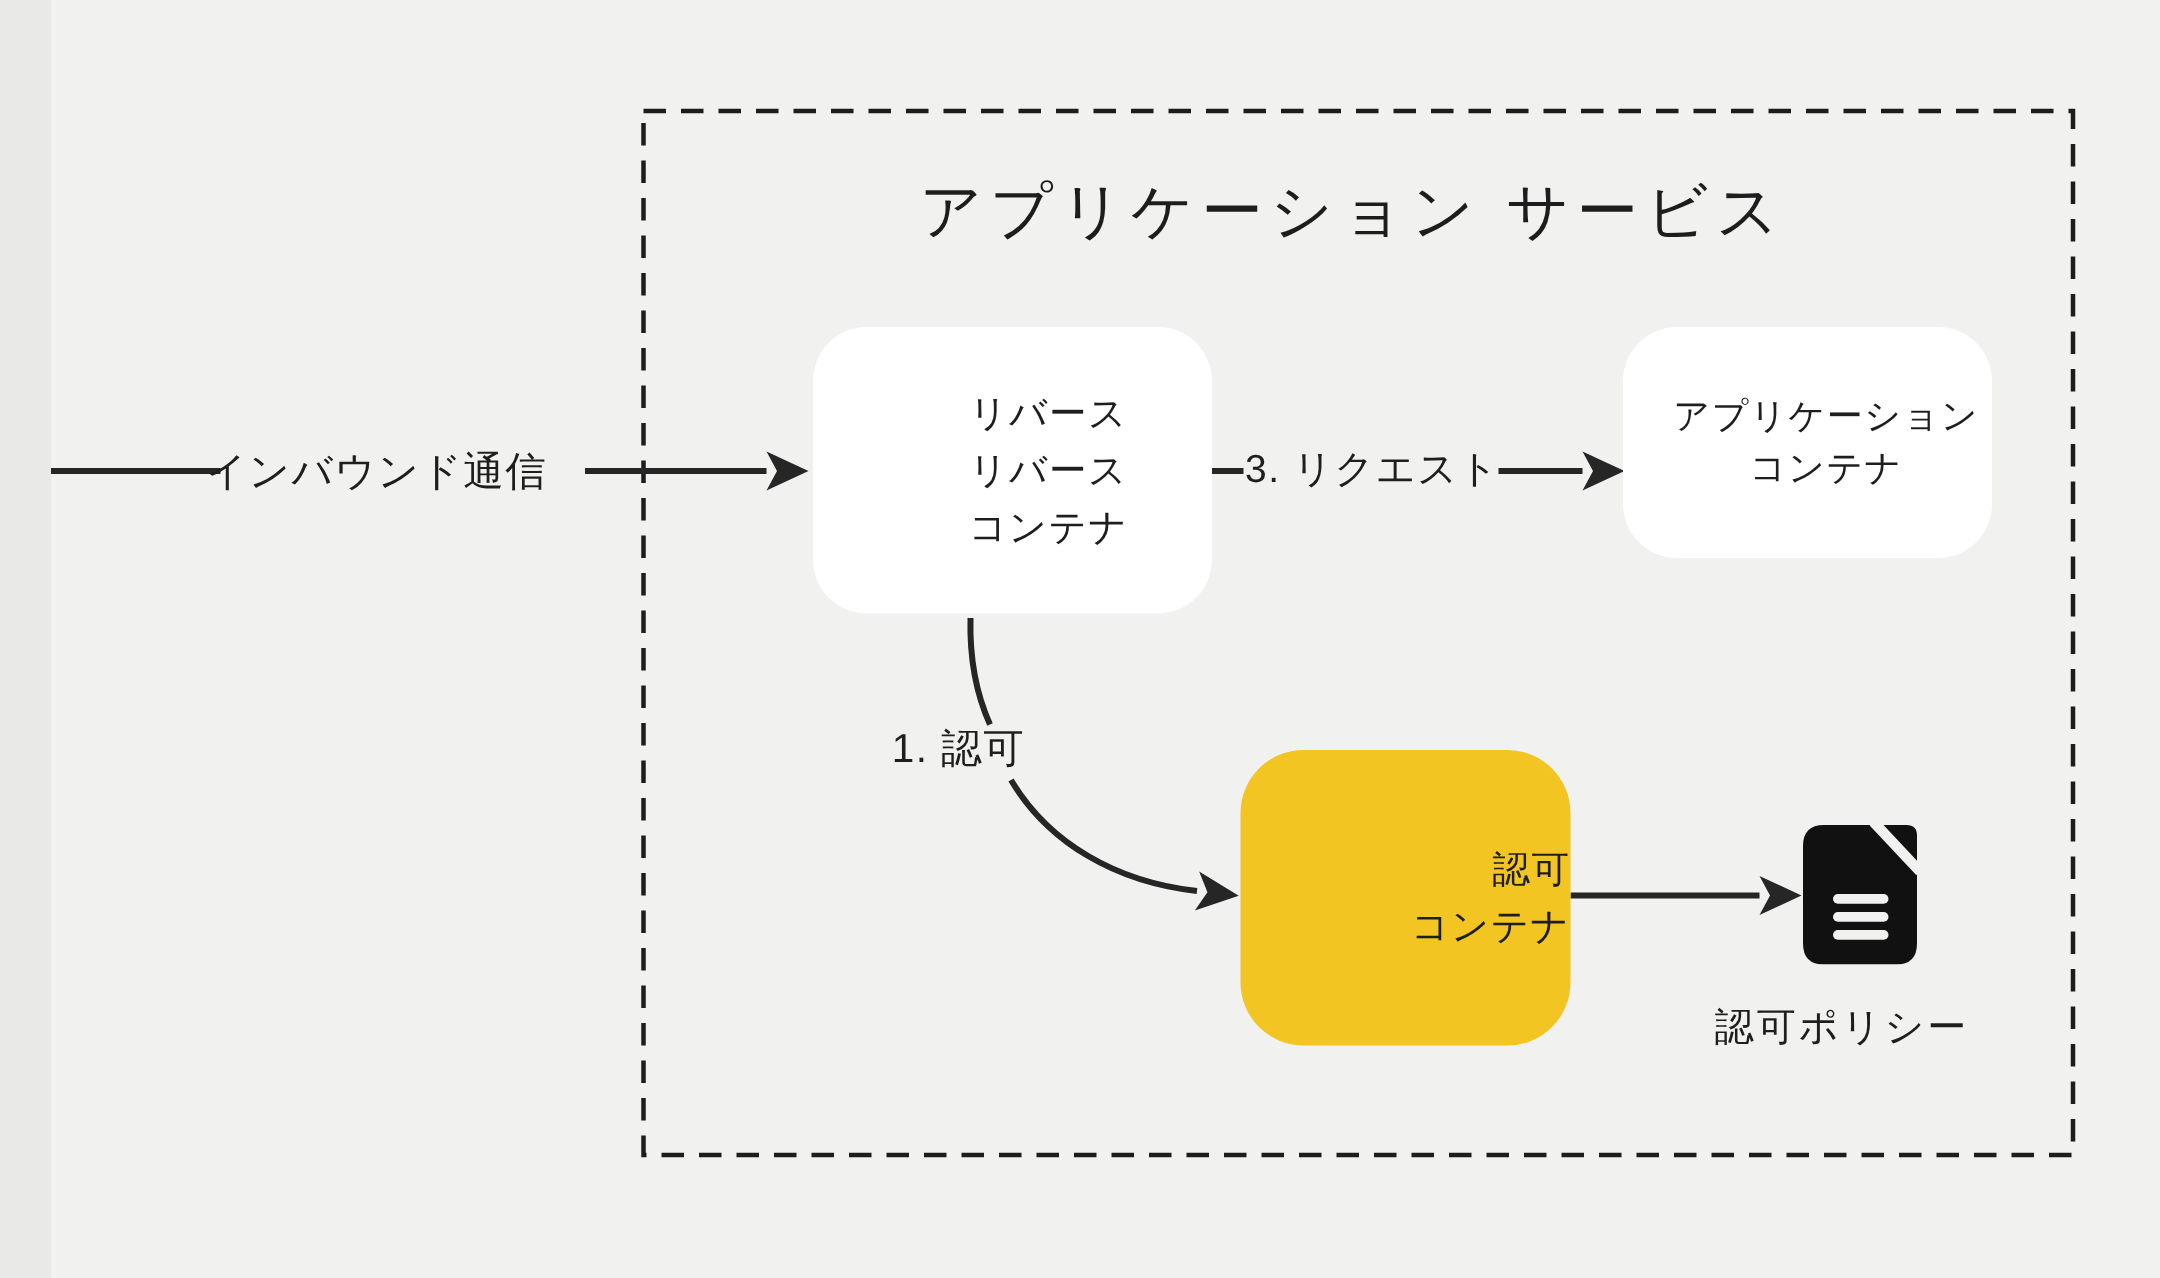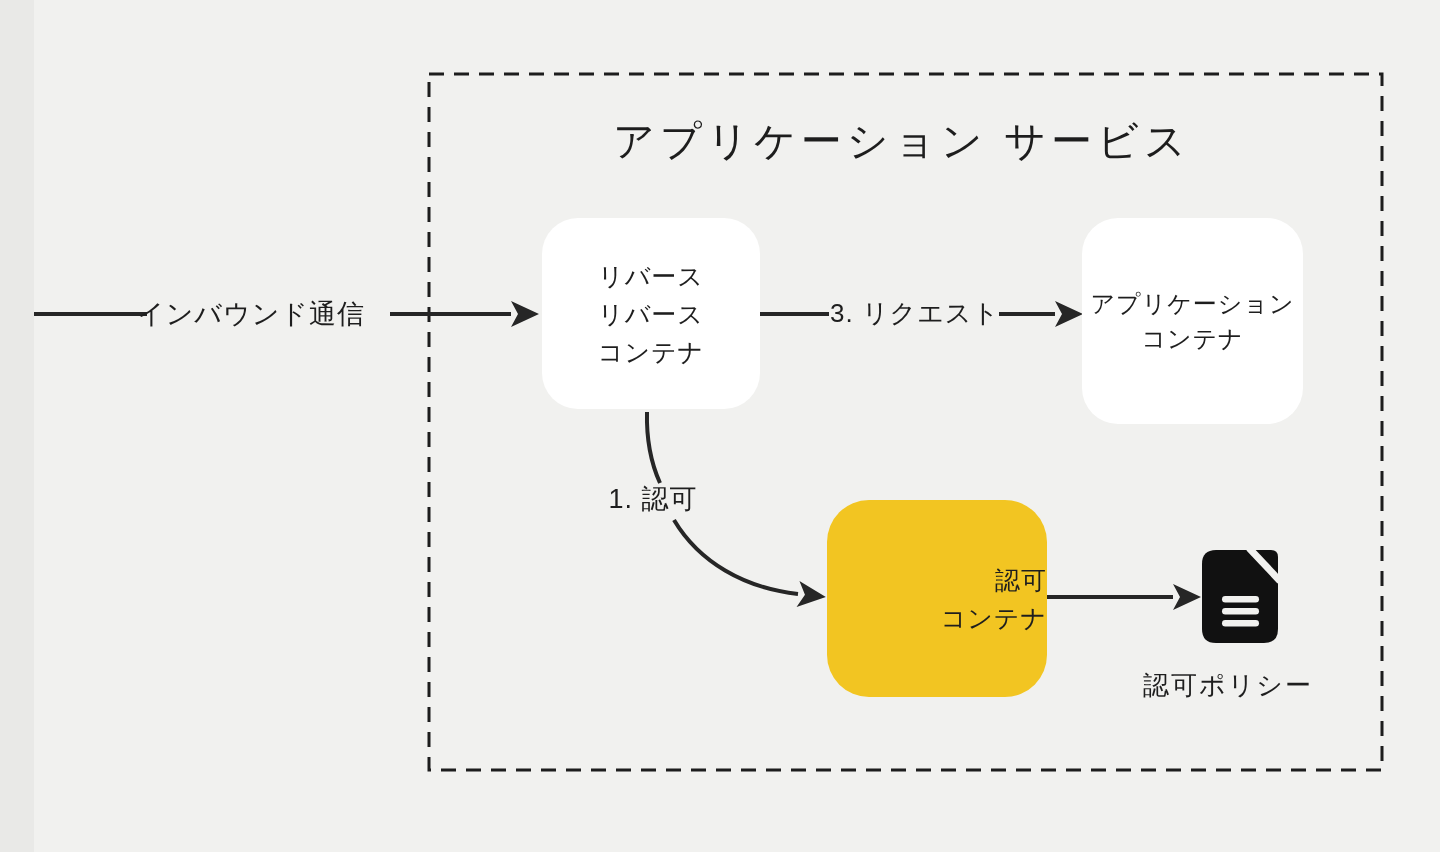--- a/index.html
+++ b/index.html
@@ -37,35 +37,35 @@
     background:#ffffff;
     border-radius:36px;
   }
   .node .line{
     font-size:25px;
     line-height:38px;
     letter-spacing:1px;
     white-space:nowrap;
     color:#1e1e1e;
   }
-  .node-reverse-proxy{left:508px;top:218px;width:218px;height:191px;}
-  .node-application{left:1048px;top:218px;width:221px;height:206px;}
+  .node-reverse-proxy{left:508px;top:218px;width:218px;height:191px;padding-left:48px;}
+  .node-application{left:1048px;top:218px;width:221px;height:154px;padding-left:25px;}
   .node-application .line{font-size:24px;line-height:35px;}
   .node-authorization{left:793px;top:500px;width:220px;height:197px;background:#F2C522;border-radius:42px;align-items:flex-end;}
   .edge-label{
     position:absolute;
     transform:translate(-50%,-50%);
     font-size:27px;
     letter-spacing:1px;
     white-space:nowrap;
     color:#1e1e1e;
   }
   .label-inbound{left:217px;top:314px;}
   .label-request{left:881px;top:313px;font-size:26px;}
-  .label-authorize{left:619px;top:499px;text-align:center;}
+  .label-authorize{left:605px;top:499px;text-align:center;}
   .label-policy{left:1194px;top:685px;font-size:26px;letter-spacing:2px;}
   .doc-icon{
     position:absolute;left:1168px;top:550px;width:76px;height:93px;
   }
 </style>
 </head>
 <body>
 
 <div class="canvas">
 

